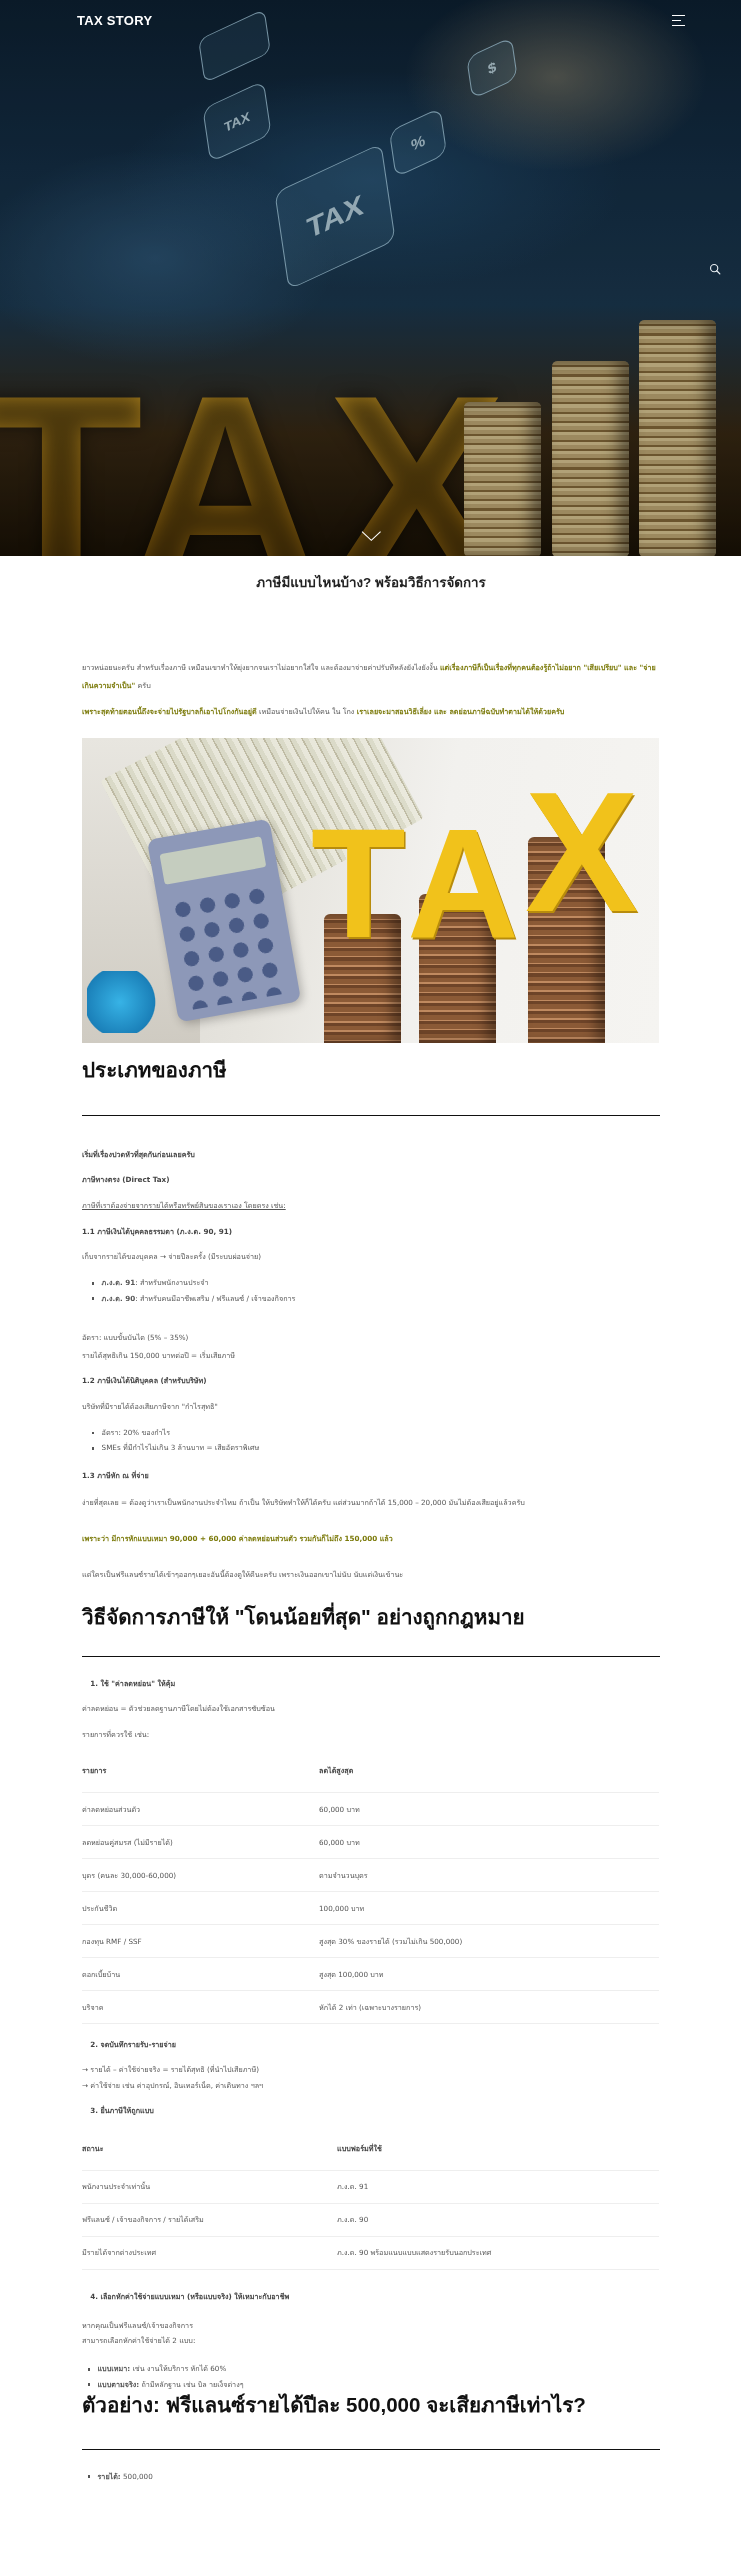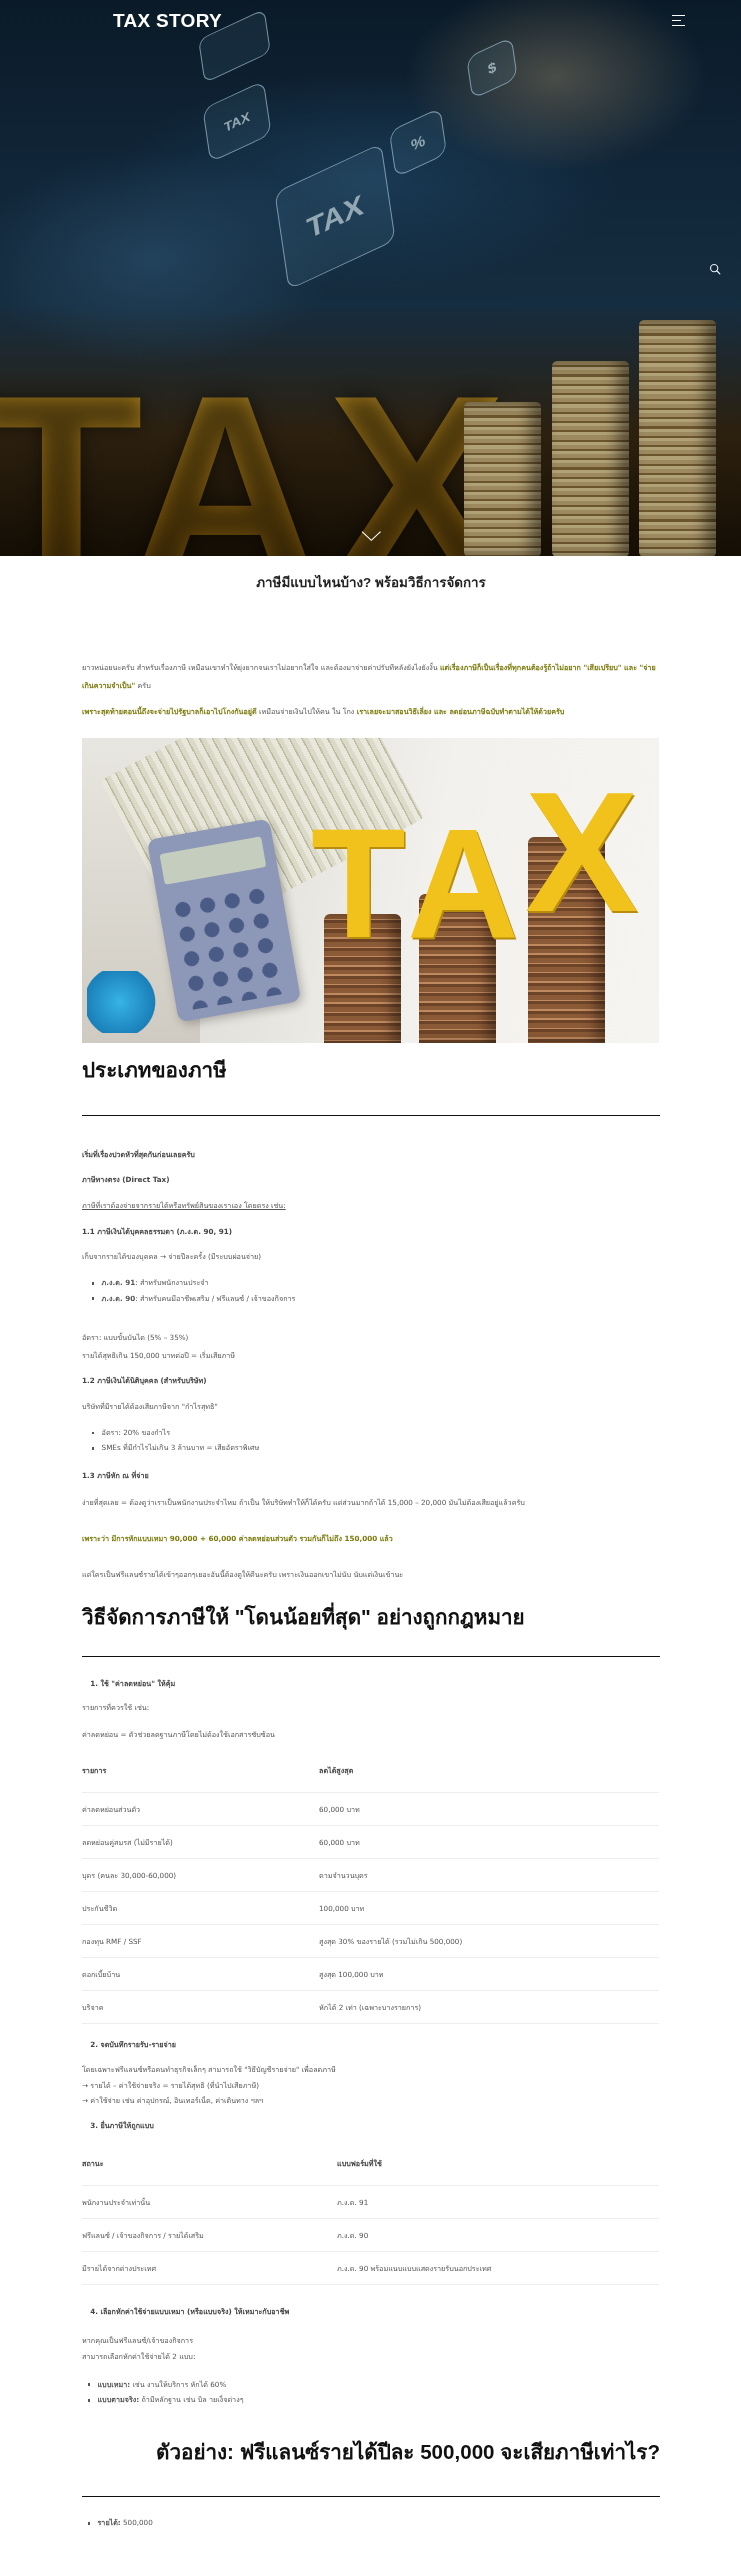--- a/index.html
+++ b/index.html
@@ -37,21 +37,21 @@
     background: repeating-linear-gradient(180deg, #c8b07a 0 4.1px, #8a6d3c 4.1px 6.2px, #e3cf99 6.2px 9.3px);
     box-shadow: inset -10.3px 0 15.5px rgba(0,0,0,0.45);
   }
   .hero .shade { position: absolute; inset: 0; background: rgba(0,0,0,0.22); }
 
   .site-header {
     position: absolute; top: 0; left: 0; right: 0; height: 41px;
     display: flex; align-items: center; justify-content: space-between; padding: 0 57px 0 77px;
     z-index: 5;
   }
-  .logo { font-family: "Liberation Sans", sans-serif; font-weight: 700; font-size: 19px; color: #fff; letter-spacing: 0.3px; text-decoration: none; margin-left: 36px; }
+  .logo { font-family: "Liberation Sans", sans-serif; font-weight: 700; font-size: 13px; color: #fff; letter-spacing: 0.3px; text-decoration: none; }
   .menu-btn { width: 13.4px; height: 10.3px; display: flex; flex-direction: column; justify-content: space-between; cursor: pointer; }
   .menu-btn i { display: block; height: 1px; background: #fff; }
   .menu-btn i:nth-child(2) { width: 70%; }
   .search-btn { position: absolute; right: 20.6px; top: 263px; width: 12.4px; height: 12.4px; z-index: 5; cursor: pointer; }
   .scroll-down { position: absolute; left: 361px; top: 530px; width: 20.6px; height: 12.4px; z-index: 5; cursor: pointer; }
 
   
   .article { width: 742px; padding: 0 82px; }
   .post-title {
     text-align: center; font-family: "Liberation Sans", sans-serif; font-weight: 700; font-size: 13.4px;
@@ -196,22 +196,22 @@
   <p class="p" style="margin-top:9.3px;">ง่ายที่สุดเลย = ต้องดูว่าเราเป็นพนักงานประจำไหม ถ้าเป็น ให้บริษัททำให้ก็ได้ครับ แต่ส่วนมากถ้าได้ 15,000 – 20,000 มันไม่ต้องเสียอยู่แล้วครับ</p>
   <p class="p hl" style="margin-top:18.5px;">เพราะว่า มีการหักแบบเหมา 90,000 + 60,000 ค่าลดหย่อนส่วนตัว รวมกันก็ไม่ถึง 150,000 แล้ว</p>
   <p class="p" style="margin-top:18.5px;">แต่ใครเป็นฟรีแลนซ์รายได้เข้าๆออกๆเยอะอันนี้ต้องดูให้ดีนะครับ เพราะเงินออกเขาไม่นับ นับแต่เงินเข้านะ</p>
 
   <h2 class="h2" style="margin-top:20.6px;">วิธีจัดการภาษีให้ "โดนน้อยที่สุด" อย่างถูกกฎหมาย</h2>
   <div class="h2-rule" style="margin-top:27px;"></div>
 
   <ol class="step" style="margin-top:18.5px;">
       <li>1. ใช้ "ค่าลดหย่อน" ให้คุ้ม</li>
     </ol>
+  <p class="p" style="margin-top:9.3px;">ค่าลดหย่อน = ตัวช่วยลดฐานภาษีโดยไม่ต้องใช้เอกสารซับซ้อน</p>
   <p class="p" style="margin-top:8.2px;">รายการที่ควรใช้ เช่น:</p>
-  <p class="p" style="margin-top:9.3px;">ค่าลดหย่อน = ตัวช่วยลดฐานภาษีโดยไม่ต้องใช้เอกสารซับซ้อน</p>
 
   <table class="tbl" style="margin-top:5.2px;">
     <thead>
       <tr>
         <th style="width:237px;">รายการ</th>
         <th>ลดได้สูงสุด</th>
       </tr>
     </thead>
     <tbody>
       <tr>
@@ -242,21 +242,20 @@
           <td>บริจาค</td>
           <td>หักได้ 2 เท่า (เฉพาะบางรายการ)</td>
         </tr>
     </tbody>
   </table>
 
   <ol class="step" style="margin-top:12.4px;">
       <li>2. จดบันทึกรายรับ-รายจ่าย</li>
     </ol>
   <div style="margin-top:10.3px;">
-    <p class="p" style="line-height:15.5px;">โดยเฉพาะฟรีแลนซ์หรือคนทำธุรกิจเล็กๆ สามารถใช้ "วิธีบัญชีรายจ่าย" เพื่อลดภาษี</p>
     <p class="p" style="line-height:15.5px;">→ รายได้ – ค่าใช้จ่ายจริง = รายได้สุทธิ (ที่นำไปเสียภาษี)</p>
     <p class="p" style="line-height:15.5px;">→ ค่าใช้จ่าย เช่น ค่าอุปกรณ์, อินเทอร์เน็ต, ค่าเดินทาง ฯลฯ</p>
   </div>
 
   <ol class="step" style="margin-top:9.3px;">
       <li>3. ยื่นภาษีให้ถูกแบบ</li>
     </ol>
 
   <table class="tbl" style="margin-top:8.2px;">
     <thead>
@@ -286,21 +285,21 @@
     </ol>
   <div style="margin-top:13.4px;">
     <p class="p" style="line-height:15.5px;margin-top:8px;">หากคุณเป็นฟรีแลนซ์/เจ้าของกิจการ</p>
     <p class="p" style="line-height:15.5px;">สามารถเลือกหักค่าใช้จ่ายได้ 2 แบบ:</p>
   </div>
   <ul class="sq" style="margin-top:12.4px;padding-left:6.2px;">
     <li><b>แบบเหมา:</b><span> เช่น งานให้บริการ หักได้ 60%</span></li>
     <li><b>แบบตามจริง:</b><span> ถ้ามีหลักฐาน เช่น บิล ายเง็จต่างๆ</span></li>
   </ul>
 
-  <h2 class="h2" style="margin-top:31px;text-align:right;">ตัวอย่าง: ฟรีแลนซ์รายได้ปีละ 500,000 จะเสียภาษีเท่าไร?</h2>
+  <h2 class="h2" style="">ตัวอย่าง: ฟรีแลนซ์รายได้ปีละ 500,000 จะเสียภาษีเท่าไร?</h2>
   <div class="h2-rule" style="margin-top:32px;"></div>
   <ul class="sq" style="margin-top:18.5px;padding-left:6.2px;">
     <li><b>รายได้:</b><span> 500,000</span></li>
 
   </ul>
 
 </main>
 
 
 </body></html>

